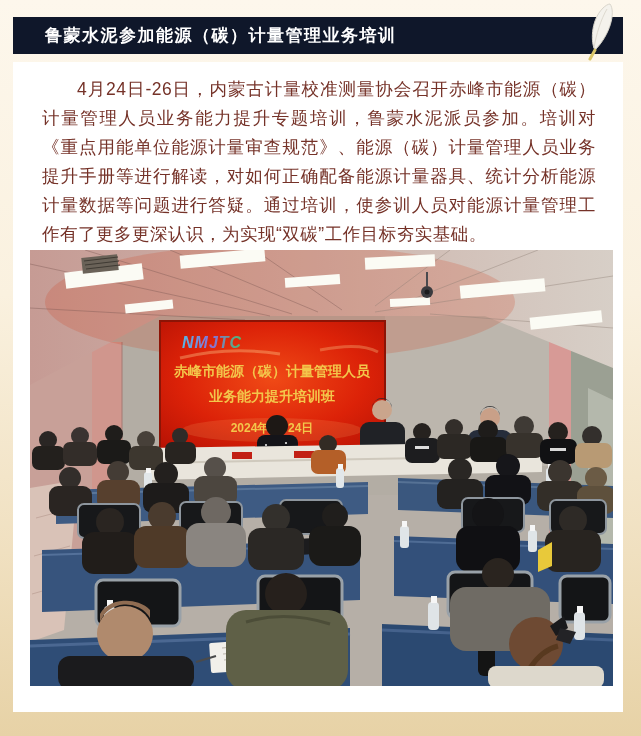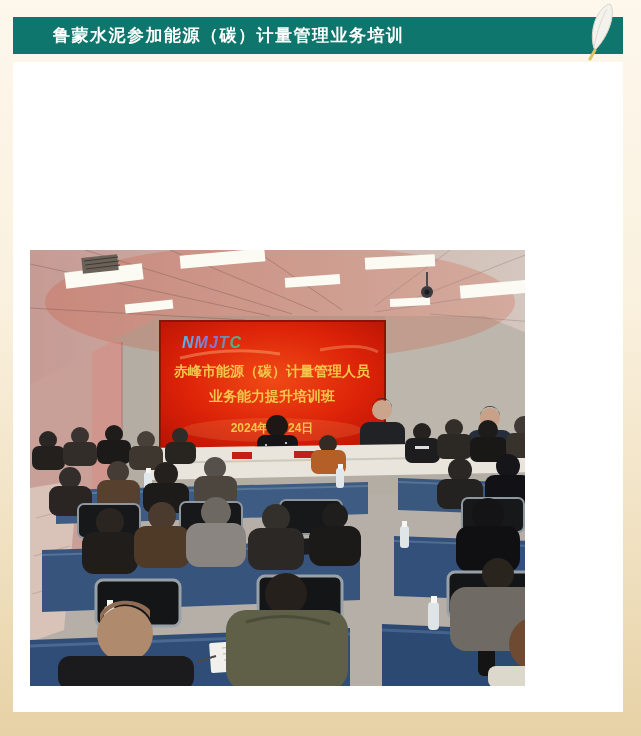--- a/index.html
+++ b/index.html
@@ -3,37 +3,37 @@
 <meta charset="utf-8">
 <style>
   html,body{margin:0;padding:0;}
   body{
     width:641px;height:736px;position:relative;overflow:hidden;
     background:linear-gradient(180deg,#fdf7ec 0%,#faf1df 40%,#f0e0c0 75%,#e7d2a6 100%);
     font-family:"Liberation Sans","DejaVu Sans",sans-serif;
   }
   .title-bar{
     position:absolute;left:13px;top:17px;width:610px;height:37px;
-    background:#0f766e;display:flex;align-items:center;box-sizing:border-box;
-    padding-left:40px;
+    background:#0f172a;display:flex;align-items:center;box-sizing:border-box;
+    padding-left:32px;
   }
   .title-text{
     color:#ffffff;font-size:17px;font-weight:bold;letter-spacing:1.5px;
   }
   .feather{position:absolute;right:24px;top:3px;width:40px;height:58px;}
   .panel{
     position:absolute;left:13px;top:62px;width:610px;height:650px;background:#ffffff;
   }
   .para{
     position:absolute;left:29px;right:27px;top:13px;
     color:#753228;font-size:17.5px;line-height:29px;
     text-align:justify;text-indent:2em;letter-spacing:0.5px;
   }
   .photo{
-    position:absolute;left:17px;top:188px;width:495px;height:436px;
+    position:absolute;left:17px;top:188px;width:583px;height:436px;
     overflow:hidden;background:#b6afa7;
   }
   .credit{
     position:absolute;top:630px;right:26px;color:#3f3f3f;font-size:14.5px;letter-spacing:2px;margin-top:48px;
   }
 </style>
 </head>
 <body>
 
 <div class="title-bar">
@@ -43,20 +43,21 @@
 <div class="feather">
   <svg width="40" height="58" viewBox="0 0 40 58">
     <path d="M33,1 C39,9 33,32 18,47 C14,41 13,18 26,5 C28,3 31,1 33,1 Z" fill="#f4f2ec" stroke="#d9d5cb" stroke-width="1"></path>
     <path d="M30,6 C24,16 19,32 17,45" stroke="#dedacf" stroke-width="1" fill="none"></path>
     <path d="M18,47 L13,56" stroke="#d9c567" stroke-width="3" stroke-linecap="round"></path>
   </svg>
 </div>
 
 <div class="panel">
 
+  <div class="para">4月24日-26日，内蒙古计量校准测量协会召开赤峰市能源（碳）计量管理人员业务能力提升专题培训，鲁蒙水泥派员参加。培训对《重点用能单位能源计量审查规范》、能源（碳）计量管理人员业务提升手册等进行解读，对如何正确配备能源计量器具、统计分析能源计量数据等问题进行答疑。通过培训，使参训人员对能源计量管理工作有了更多更深认识，为实现“双碳”工作目标夯实基础。</div>
 
   <div class="photo">
     <svg width="583" height="436" viewBox="0 0 583 436">
       <defs>
         <linearGradient id="ceilGrad" x1="0" y1="0" x2="1" y2="0">
           <stop offset="0" stop-color="#c69b94"></stop>
           <stop offset="0.45" stop-color="#cdb3ab"></stop>
           <stop offset="1" stop-color="#d7cfc7"></stop>
         </linearGradient>
         <radialGradient id="screenGrad" cx="0.5" cy="0.45" r="0.75">

